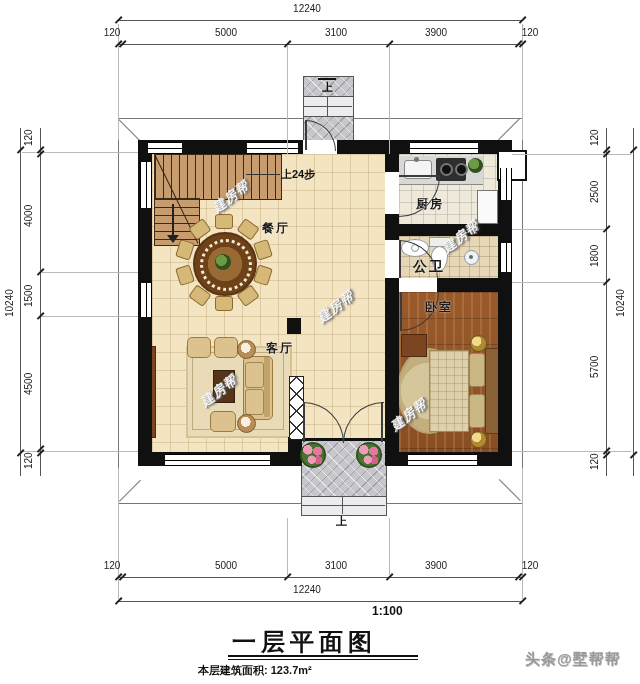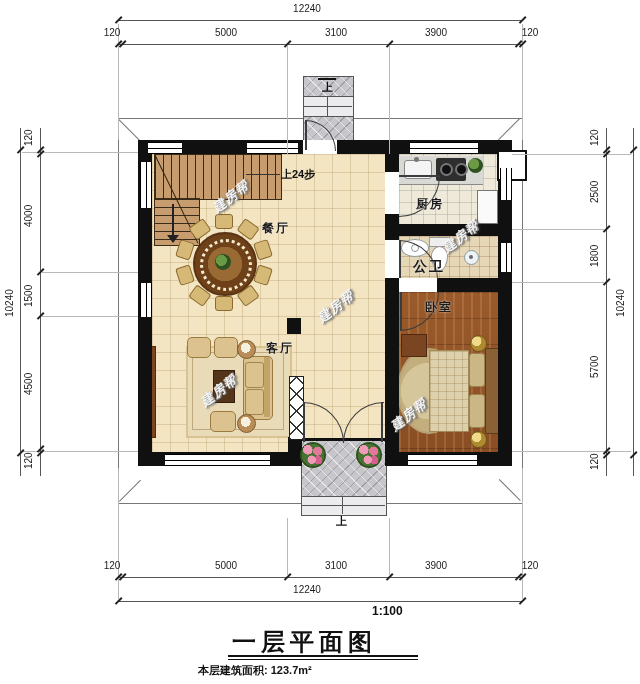--- a/index.html
+++ b/index.html
@@ -236,20 +236,21 @@
   <div class="dimlabel vlabel" style="left:589px;top:231px;height:50px">1800</div>
   <div class="dimlabel vlabel" style="left:589px;top:342px;height:50px">5700</div>
   <div class="dimlabel vlabel" style="left:589px;top:440px;height:44px">120</div>
   <div class="dimlabel vlabel" style="left:615px;top:270px;height:66px">10240</div>
 
   <div class="title-txt" style="left:232px;top:626px;font-size:24px;letter-spacing:5px">一层平面图</div>
   <div class="title-txt" style="left:372px;top:604px;font-size:12px">1:100</div>
   <div class="abs" style="left:228px;top:655px;width:190px;height:2px;background:#111"></div>
   <div class="abs" style="left:228px;top:659px;width:190px;height:1px;background:#111"></div>
   <div class="title-txt" style="left:198px;top:663px;font-size:11px">本层建筑面积: 123.7m²</div>
+  <div class="title-txt" style="left:525px;top:650px;font-size:15px;color:#9a9a9a;letter-spacing:1px;text-shadow:.5px .5px 0 #c6c6c6">头条@墅帮帮</div>
 
 <div class="dimline" style="left: 118px; top: 20px; width: 404px; height: 1px;"></div>
     <div class="dimline" style="left: 118px; top: 44px; width: 404px; height: 1px;"></div>
     <div class="dimline" style="left: 118px; top: 577px; width: 404px; height: 1px;"></div>
     <div class="dimline" style="left: 118px; top: 601px; width: 404px; height: 1px;"></div>
     <div class="dimline" style="left: 20px; top: 128px; width: 1px; height: 348px;"></div>
     <div class="dimline" style="left: 40px; top: 128px; width: 1px; height: 348px;"></div>
     <div class="dimline" style="left: 606px; top: 128px; width: 1px; height: 348px;"></div>
     <div class="dimline" style="left: 633px; top: 128px; width: 1px; height: 348px;"></div>
     <div class="ext" style="left: 118px; top: 24px; width: 1px; height: 116px;"></div>

